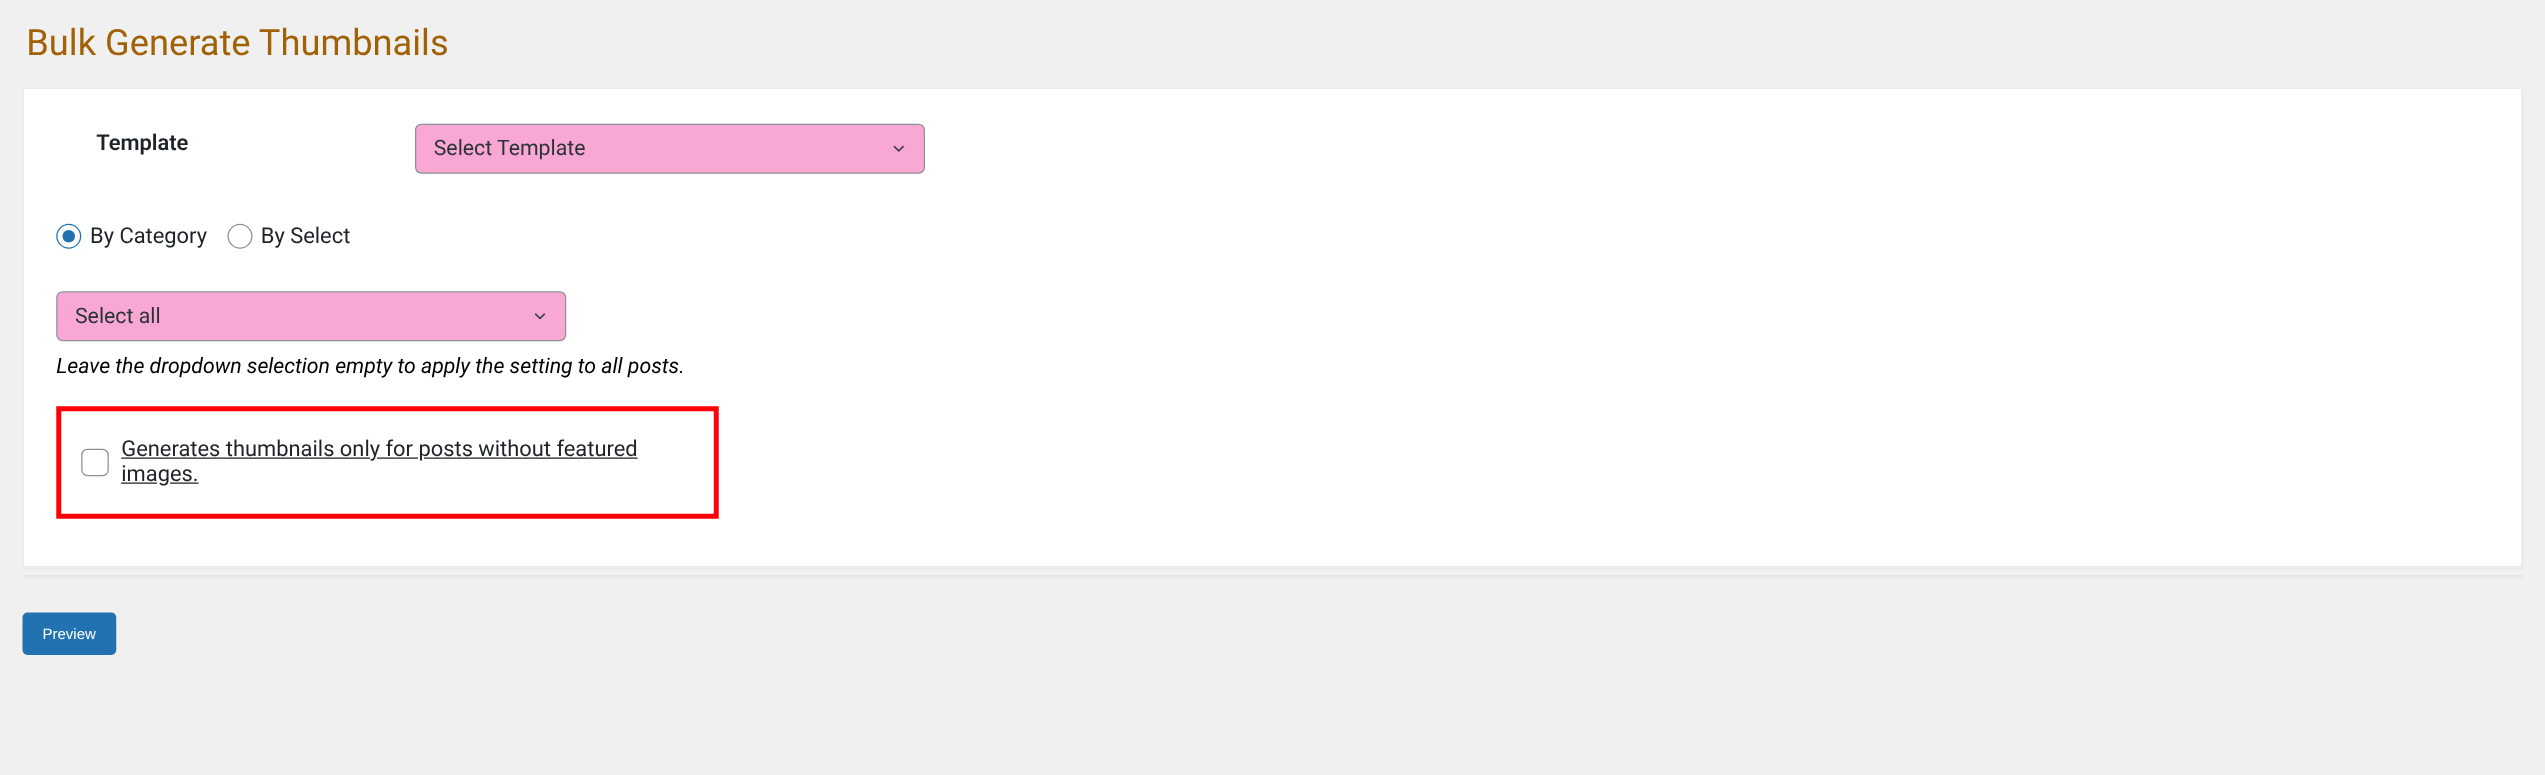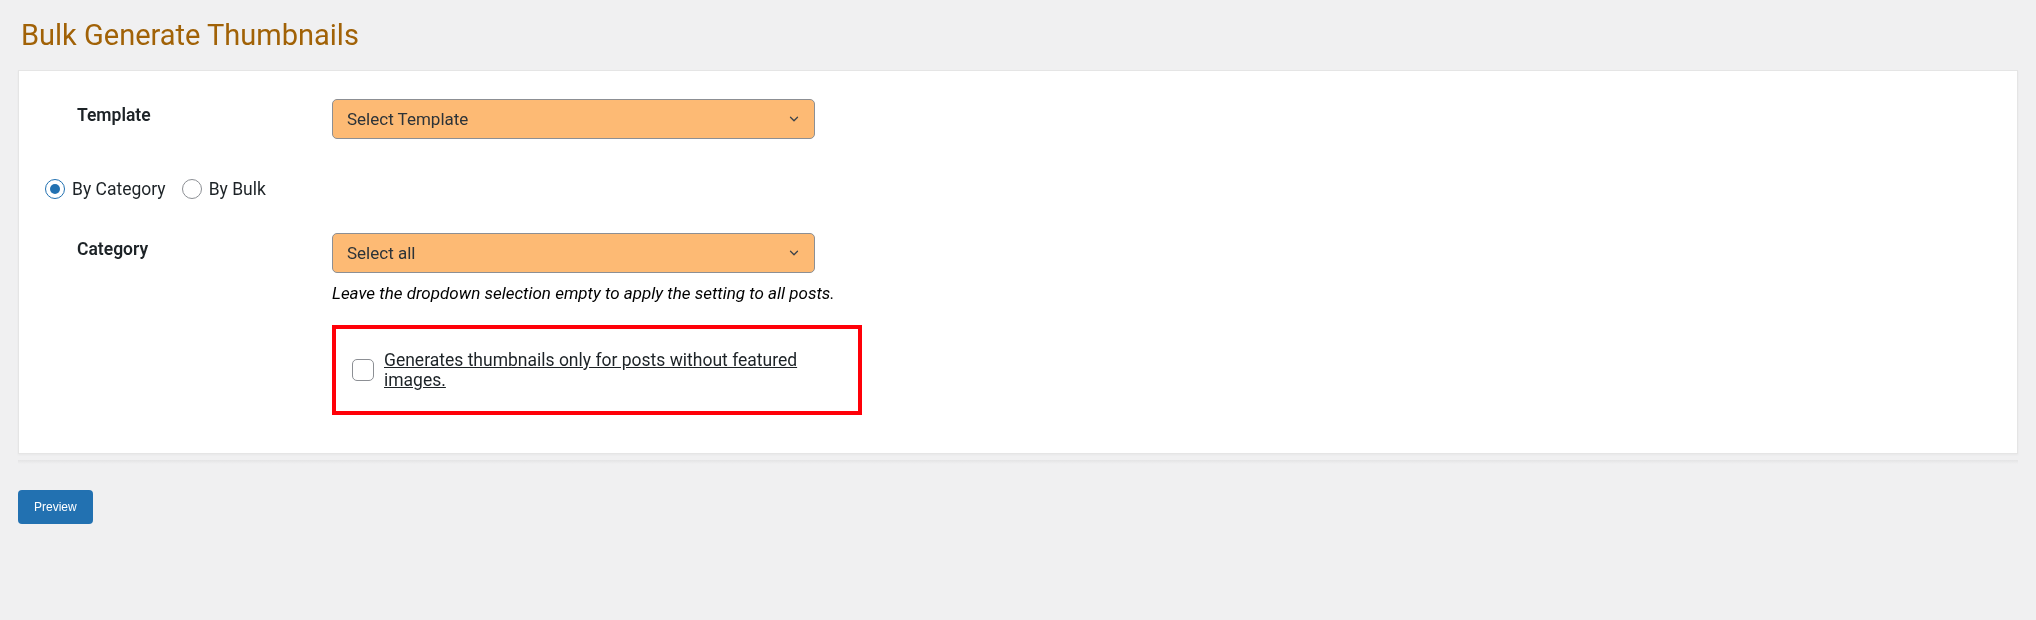--- a/index.html
+++ b/index.html
@@ -39,27 +39,27 @@
       width: 255px;
       flex-shrink: 0;
       font-weight: 600;
       font-size: 17.5px;
       padding-top: 6px;
       color: #1d2327;
       margin-left: 32px;
     }
     .field-col { flex: 1; }
     .select {
-      width: 483px;
+      width: 408px;
       max-width: 100%;
       height: 40px;
       padding: 6px 40px 6px 14px;
       border: 1px solid #8c8f94;
       border-radius: 5px;
-      background: #fdba74;
+      background: #f9a8d4;
       font-size: 17px;
       color: #2c3338;
       display: flex;
       align-items: center;
       justify-content: space-between;
       cursor: pointer;
       position: relative;
     }
     .select-val { flex: 1; }
     .chevron {
@@ -173,28 +173,27 @@
 
   <div class="form-row">
     <div class="field-col">
       <div class="radio-group">
         <div class="radio-item">
           <span class="radio checked"></span>
           <span class="radio-label">By Category</span>
         </div>
         <div class="radio-item">
           <span class="radio"></span>
-          <span class="radio-label">By Bulk</span>
+          <span class="radio-label">By Select</span>
         </div>
       </div>
     </div>
   </div>
 
   <div class="form-row last">
-    <div class="label-col">Category</div>
     <div class="field-col">
       <div class="select">
         <span class="select-val">Select all</span>
         <span class="chevron">
           <svg width="14" height="14" viewBox="0 0 24 24" fill="none" stroke="#3c434a" stroke-width="2.2" stroke-linecap="round" stroke-linejoin="round">
               <polyline points="6 9 12 15 18 9"></polyline>
             </svg>
         </span>
       </div>
       <div class="hint">Leave the dropdown selection empty to apply the setting to all posts.</div>

